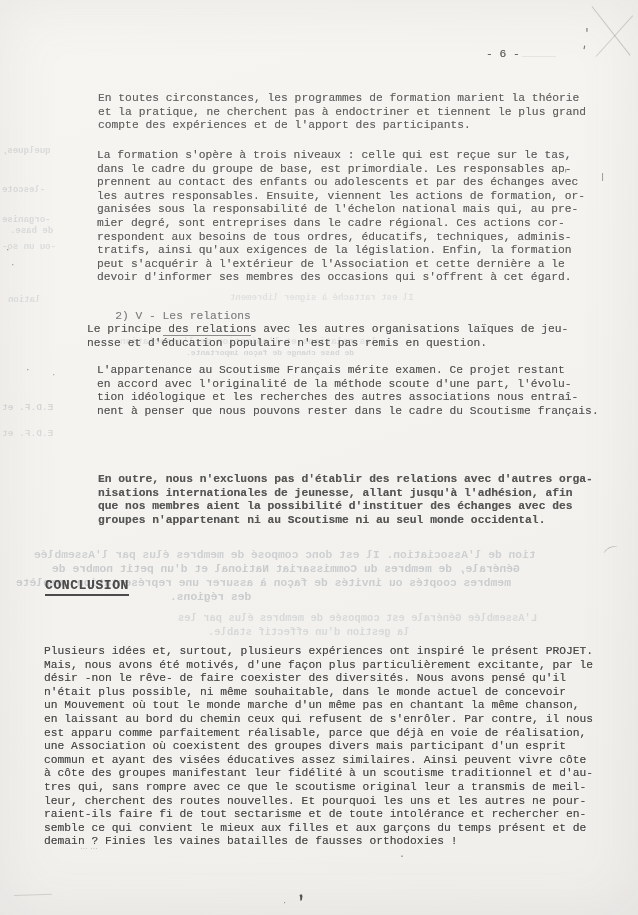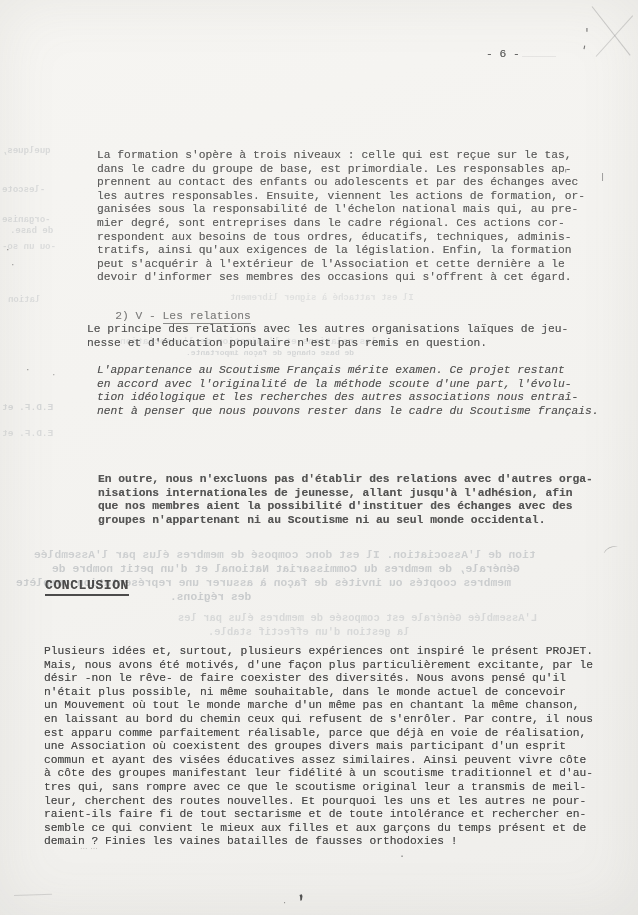--- a/index.html
+++ b/index.html
@@ -21,21 +21,21 @@
     font-family:"Liberation Mono","DejaVu Sans Mono",monospace;
     font-size:11.3px;
     line-height:13.6px;
     color:#3a3a3a;
     white-space:pre;
     text-shadow:0 0 0.5px rgba(58,58,58,0.55);
     z-index:2;
   }
   .heading-rel .underl{
     border-bottom:1px solid #4a4a4a;
-    padding-bottom:1px;
+    padding-bottom:13px;
   }
   .conclusion-h{
     font-weight:bold;
     letter-spacing:0.6px;
     border-bottom:2px solid #3a3a3a;
     padding-bottom:1px;
   }
   .ghost{
     position:absolute;
     font-family:"Liberation Mono","DejaVu Sans Mono",monospace;
@@ -61,40 +61,43 @@
     transform-origin:left center;
   }
 </style>
 </head>
 <body>
 
 <div class="page">
 
   <div class="typew" style="left:486px;top:48px;opacity:.8;">- 6 -</div>
 
+  <pre class="typew" style="left:98px;top:92px;opacity:.78;">En toutes circonstances, les programmes de formation marient la théorie
+et la pratique, ne cherchent pas à endoctriner et tiennent le plus grand
+compte des expériences et de l'apport des participants.</pre>
 
   <pre class="typew" style="left:97px;top:149px;opacity:.8;font-family:Liberation Mono, monospace;">La formation s'opère à trois niveaux : celle qui est reçue sur le tas,
 dans le cadre du groupe de base, est primordiale. Les responsables ap-
 prennent au contact des enfants ou adolescents et par des échanges avec
 les autres responsables. Ensuite, viennent les actions de formation, or-
 ganisées sous la responsabilité de l'échelon national mais qui, au pre-
 mier degré, sont entreprises dans le cadre régional. Ces actions cor-
 respondent aux besoins de tous ordres, éducatifs, techniques, adminis-
 tratifs, ainsi qu'aux exigences de la législation. Enfin, la formation
 peut s'acquérir à l'extérieur de l'Association et cette dernière a le
 devoir d'informer ses membres des occasions qui s'offrent à cet égard.</pre>
 
   <div class="typew heading-rel" style="left:88px;top:296px;opacity:.62;">
     <span>2) V - </span><span class="underl">Les relations</span>
   </div>
 
   <pre class="typew" style="left:87px;top:323px;opacity:.85;">Le principe des relations avec les autres organisations laïques de jeu-
 nesse et d'éducation populaire n'est pas remis en question.</pre>
 
-  <pre class="typew" style="left:97px;top:364px;opacity:.85;font-style:italic;">L'appartenance au Scoutisme Français mérite examen. Ce projet restant
+  <pre class="typew" style="left:97px;top:364px;opacity:.85;">L'appartenance au Scoutisme Français mérite examen. Ce projet restant
 en accord avec l'originalité de la méthode scoute d'une part, l'évolu-
 tion idéologique et les recherches des autres associations nous entraî-
 nent à penser que nous pouvons rester dans le cadre du Scoutisme français.</pre>
 
 
   <pre class="typew" style="left:98px;top:473px;opacity:.85;font-weight:bold;">En outre, nous n'excluons pas d'établir des relations avec d'autres orga-
 nisations internationales de jeunesse, allant jusqu'à l'adhésion, afin
 que nos membres aient la possibilité d'instituer des échanges avec des
 groupes n'appartenant ni au Scoutisme ni au seul monde occidental.</pre>
 

